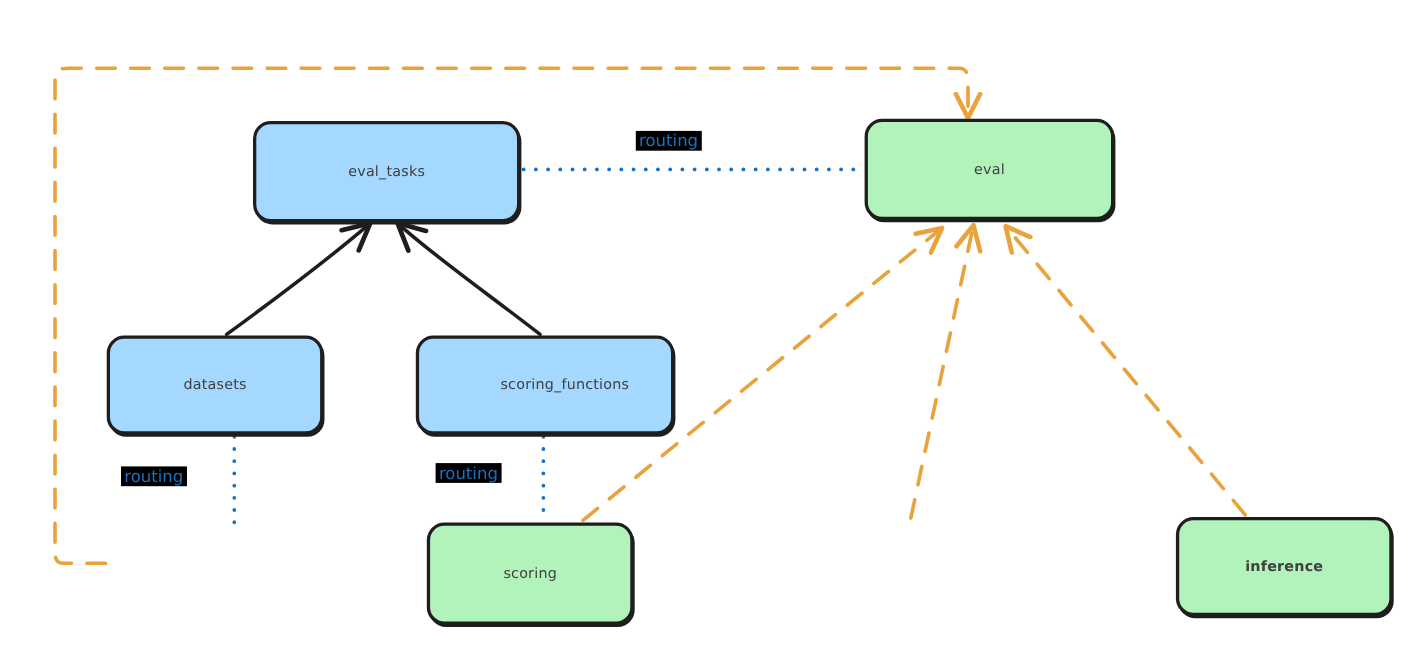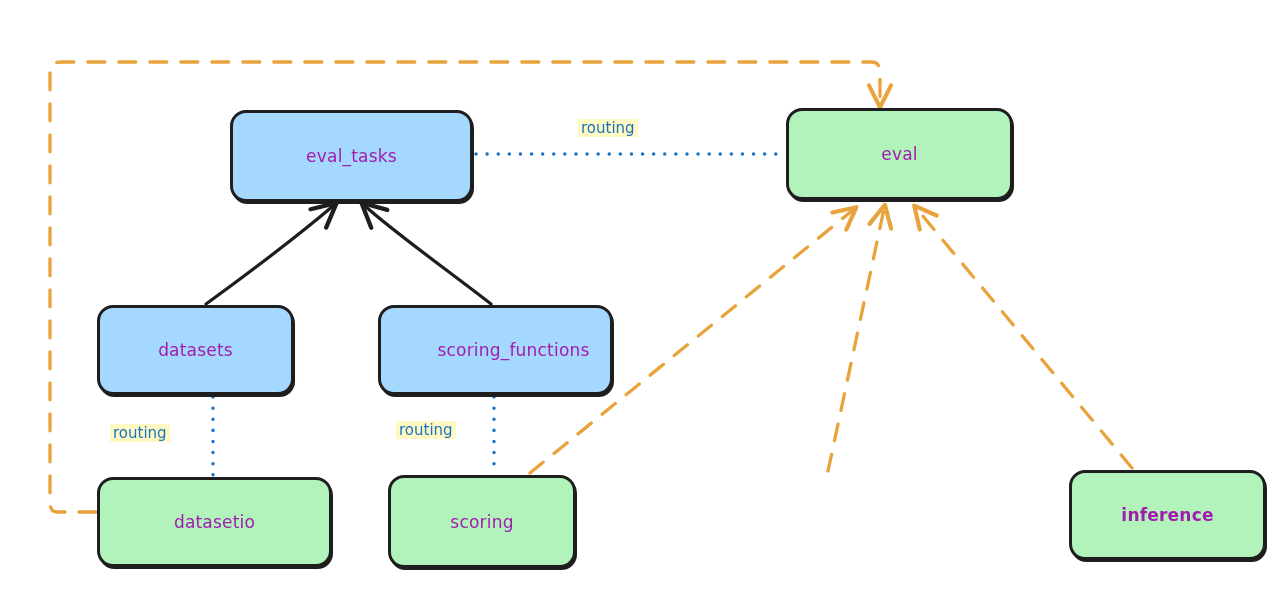--- a/index.html
+++ b/index.html
@@ -39,34 +39,34 @@
     box-shadow: 1.5px 2.5px 0 -0.5px #1e1e1e;
   }
   .node-api {
     background: #a5d8ff;
   }
   .node-provider {
     background: #b2f2bb;
   }
   .node-label {
     font-family: "DejaVu Sans", sans-serif;
-    font-size: 17px;
-    color: #a21caf;
+    font-size: 13px;
+    color: #404040;
     letter-spacing: 0.2px;
     white-space: nowrap;
     user-select: none;
   }
   .edge-label {
     position: absolute;
     font-family: "DejaVu Sans", sans-serif;
     font-size: 15px;
     color: #1971c2;
     white-space: nowrap;
     z-index: 6;
-    background: #fef9c3;
+    background: #000000;
     padding: 0 3px;
     user-select: none;
   }
 </style>
 </head>
 <body>
 
 <div id="diagram-root">
 
   <svg id="edge-layer" viewBox="0 0 1280 596">
@@ -103,23 +103,20 @@
   </div>
 
   <div class="node node-api" style="left:97px; top:305px; width:197px; height:90px;">
     <span class="node-label">datasets</span>
   </div>
 
   <div class="node node-api" style="left:378px; top:305px; width:235px; height:90px;padding-left:36px;">
     <span class="node-label">scoring_functions</span>
   </div>
 
-  <div class="node node-provider" style="left:97px; top:477px; width:235px; height:90px;">
-    <span class="node-label">datasetio</span>
-  </div>
 
   <div class="node node-provider" style="left:388px; top:475px; width:188px; height:93px;">
     <span class="node-label">scoring</span>
   </div>
 
 
   <div class="node node-provider" style="left:1069px; top:470px; width:197px; height:90px;font-weight:bold;">
     <span class="node-label">inference</span>
   </div>
 

